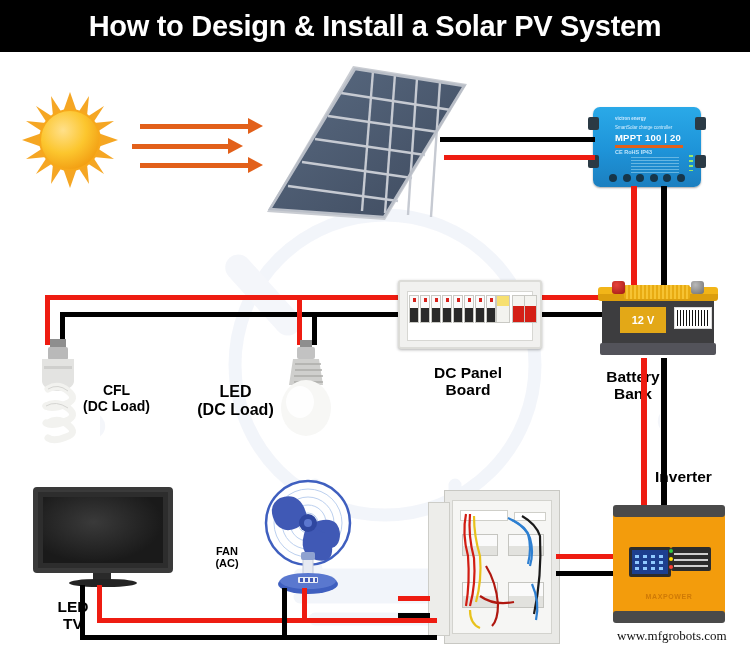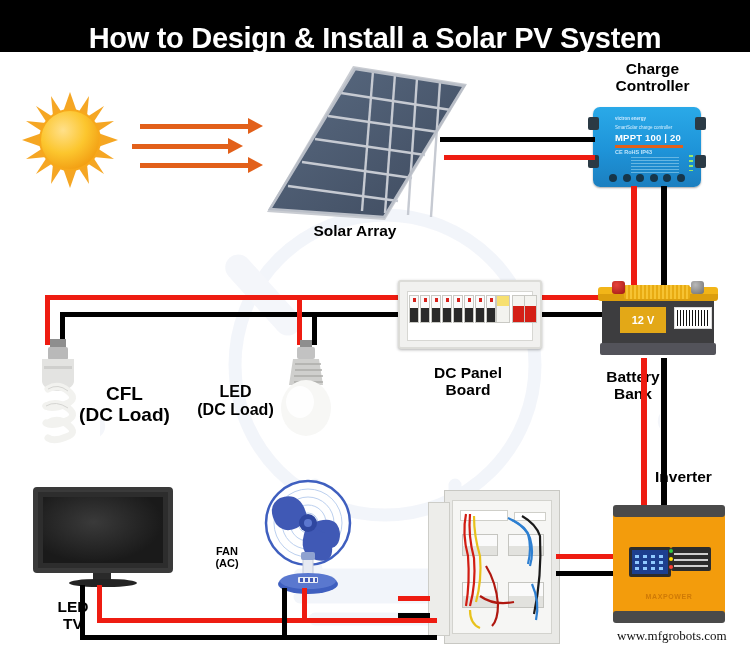--- a/index.html
+++ b/index.html
@@ -4,21 +4,21 @@
 <style>
   html,body{margin:0;padding:0;background:#fff;}
   body{font-family:"Liberation Sans",sans-serif;}
   #stage{position:relative;width:750px;height:650px;background:#ffffff;overflow:hidden;}
 
   
   .titlebar{position:absolute;left:0;top:0;width:750px;height:52px;background:#000;}
   .titlebar .t{position:absolute;left:0;top:0;width:750px;height:52px;
     display:flex;align-items:center;justify-content:center;
     color:#fff;font-size:29px;font-weight:bold;letter-spacing:-0.3px;
-    font-family:"Liberation Sans",sans-serif;margin-top:12px;}
+    font-family:"Liberation Sans",sans-serif;}
 
   
   .ghost{position:absolute;opacity:.55;pointer-events:none;}
 
   
   .lbl{position:absolute;color:#000;font-weight:bold;text-align:center;line-height:1.12;
        font-family:"Liberation Sans",sans-serif;white-space:pre-line;}
 
   .watermark{position:absolute;color:#9a9a9a;font-weight:bold;font-size:16.5px;
      letter-spacing:.2px;font-family:"Liberation Sans",sans-serif;}
@@ -233,24 +233,21 @@
         <line x1="60" y1="77" x2="170" y2="93"></line>
         <line x1="47" y1="100" x2="157" y2="116"></line>
         <line x1="33" y1="124" x2="143" y2="139"></line>
       </g>
       <g fill="#ffffff" opacity=".22">
         <rect x="24" y="18" width="180" height="130" rx="2" fill="none"></rect>
       </g>
       <polygon points="100,7 209,24 129,155 15,147" fill="none" stroke="#b9bec7" stroke-width="2.5"></polygon>
     </svg>
   </div>
-  <div class="lbl" style="left:265px;top:222px;width:180px;font-size:15.5px;">Solar Array</div>
-
-  <div class="lbl" style="left:585px;top:60px;width:135px;font-size:15.5px;">Charge
-Controller</div>
+
 
   <div class="cc">
     <div class="tab" style="left:-5px;top:10px;"></div>
     <div class="tab" style="left:-5px;top:48px;"></div>
     <div class="tab" style="right:-5px;top:10px;"></div>
     <div class="tab" style="right:-5px;top:48px;"></div>
     <div class="brand">victron energy</div>
     <div class="sub">SmartSolar charge controller</div>
     <div class="model">MPPT 100 | 20</div>
     <div class="bar"></div>
@@ -349,21 +346,21 @@
     <g stroke="#f2f2ef" stroke-width="7" fill="none" stroke-linecap="round">
       <path d="M16 50 q10 -6 20 2 q10 8 -2 13 q-14 6 -20 2"></path>
       <path d="M14 67 q10 -6 22 2 q10 8 -2 13 q-14 6 -20 2"></path>
       <path d="M16 84 q10 -6 20 2 q10 8 -2 12 q-12 5 -18 1"></path>
     </g>
     <g stroke="#d5d5d2" stroke-width="1" fill="none">
       <path d="M16 50 q10 -6 20 2"></path>
         <path d="M14 67 q10 -6 22 2"></path>
     </g>
   </svg>
-  <div class="lbl" style="left:72px;top:383px;width:105px;font-size:19px;">CFL
+  <div class="lbl" style="left:64px;top:383px;width:105px;font-size:14px;">CFL
 (DC Load)</div>
 
   <svg class="ledb" viewBox="0 0 56 100">
     <rect x="22" y="0" width="12" height="8" fill="#8e8e8e"></rect>
     <rect x="19" y="7" width="18" height="12" rx="2" fill="#c2c2c2"></rect>
     <path d="M15 19 h26 l4 26 h-34 z" fill="#cfcfcd"></path>
     <g stroke="#a9a9a7" stroke-width="1.4">
       <line x1="17" y1="24" x2="43" y2="24"></line>
         <line x1="17" y1="30" x2="44" y2="30"></line>
       <line x1="16" y1="36" x2="45" y2="36"></line>

